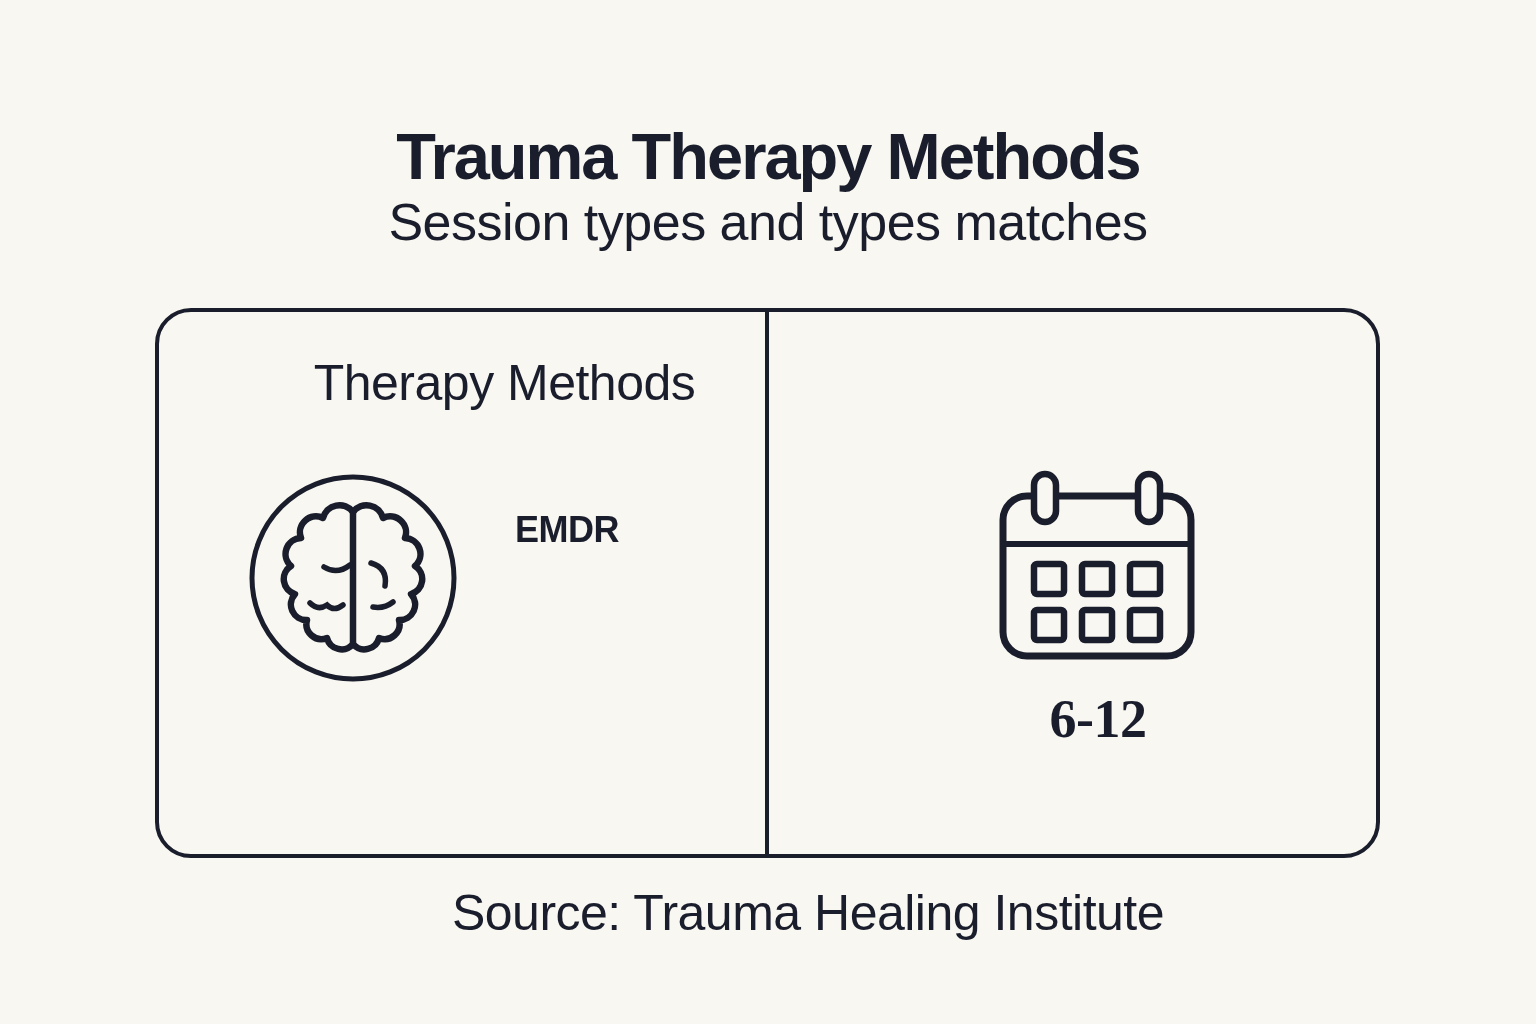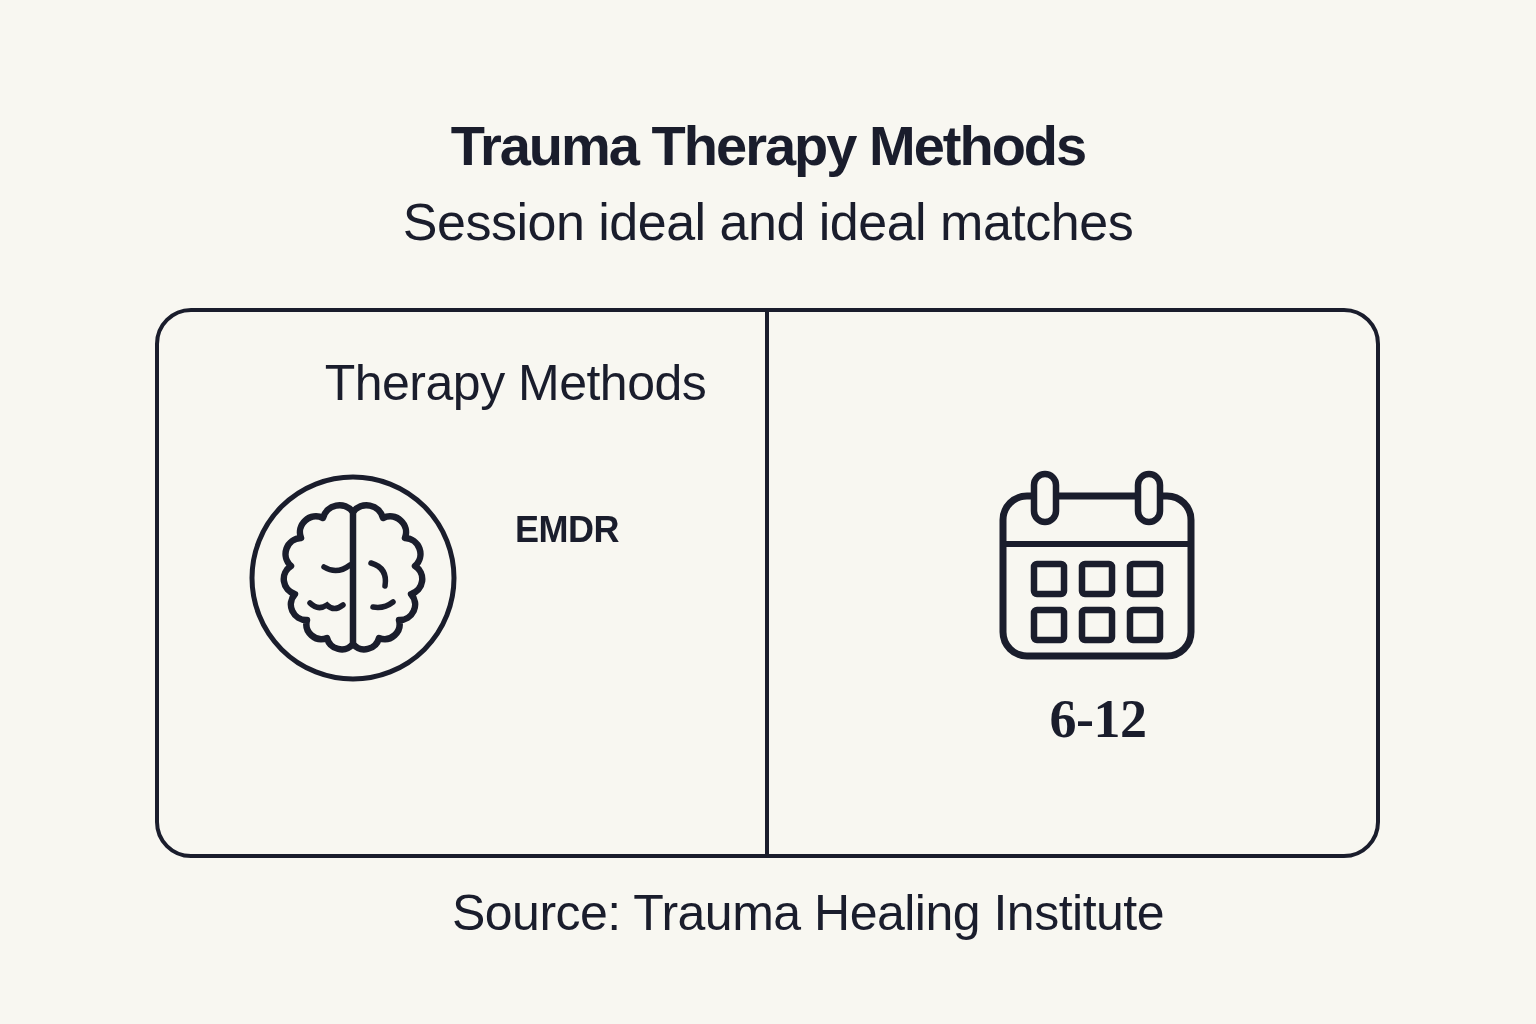--- a/index.html
+++ b/index.html
@@ -17,21 +17,21 @@
     width: 1536px;
     height: 1024px;
     background: #F8F7F1;
   }
   .page-title {
     position: absolute;
     top: 80px;
     left: 0;
     width: 100%;
     text-align: center;
-    font-size: 56px;
+    font-size: 65px;
     font-weight: 700;
     letter-spacing: -2px;
     line-height: 1;
   }
   .page-subtitle {
     position: absolute;
     top: 196px;
     left: 0;
     width: 100%;
     text-align: center;
@@ -62,21 +62,21 @@
   .col-header {
     position: absolute;
     top: 44px;
     width: 609px;
     text-align: center;
     font-size: 50px;
     font-weight: 500;
     line-height: 1.1;
     letter-spacing: -0.5px;
   }
-  .col-header.left  { left: 16px; padding-left: 36px; }
+  .col-header.left  { left: 5px; padding-left: 36px; }
   .col-header.right { left: 608px; }
   .brain-icon-wrap {
     position: absolute;
     left: 84px;
     top: 156px;
     width: 220px;
     height: 220px;
   }
   .method-list {
     position: absolute;
@@ -119,21 +119,21 @@
     margin-left: 40px;
   }
   svg { display: block; }
 </style>
 </head>
 <body>
 
 <div class="page">
 
   <h1 class="page-title">Trauma Therapy Methods</h1>
-  <div class="page-subtitle">Session ideal and ideal matches</div>
+  <div class="page-subtitle">Session types and types matches</div>
 
   <div class="card">
     <div class="divider"></div>
 
     <div class="col-header left">Therapy Methods</div>
 
     <div class="brain-icon-wrap">
       <svg viewBox="0 0 220 220" width="220" height="220" fill="none" stroke="#1A1D2C">
         <circle cx="110" cy="110" r="101" stroke-width="5"></circle>
         <path stroke-width="6.5" stroke-linecap="round" stroke-linejoin="round" d="M110,44 A17,17 0 0 0 80,50 A16,16 0 0 0 58,70 A16,16 0 0 0 48,98 A15.5,15.5 0 0 0 52,126 A15.5,15.5 0 0 0 64,152 A15,15 0 0 0 84,170 A15,15 0 0 0 110,176"></path>

